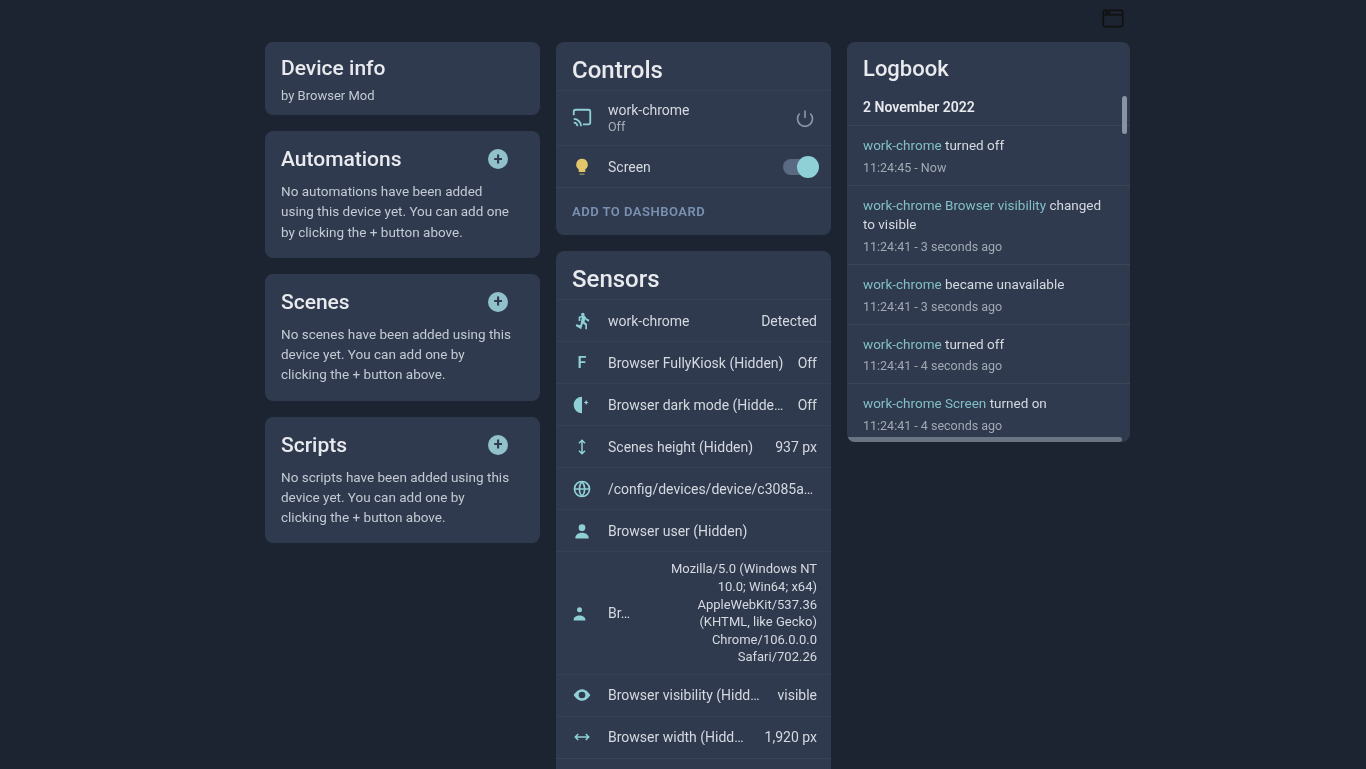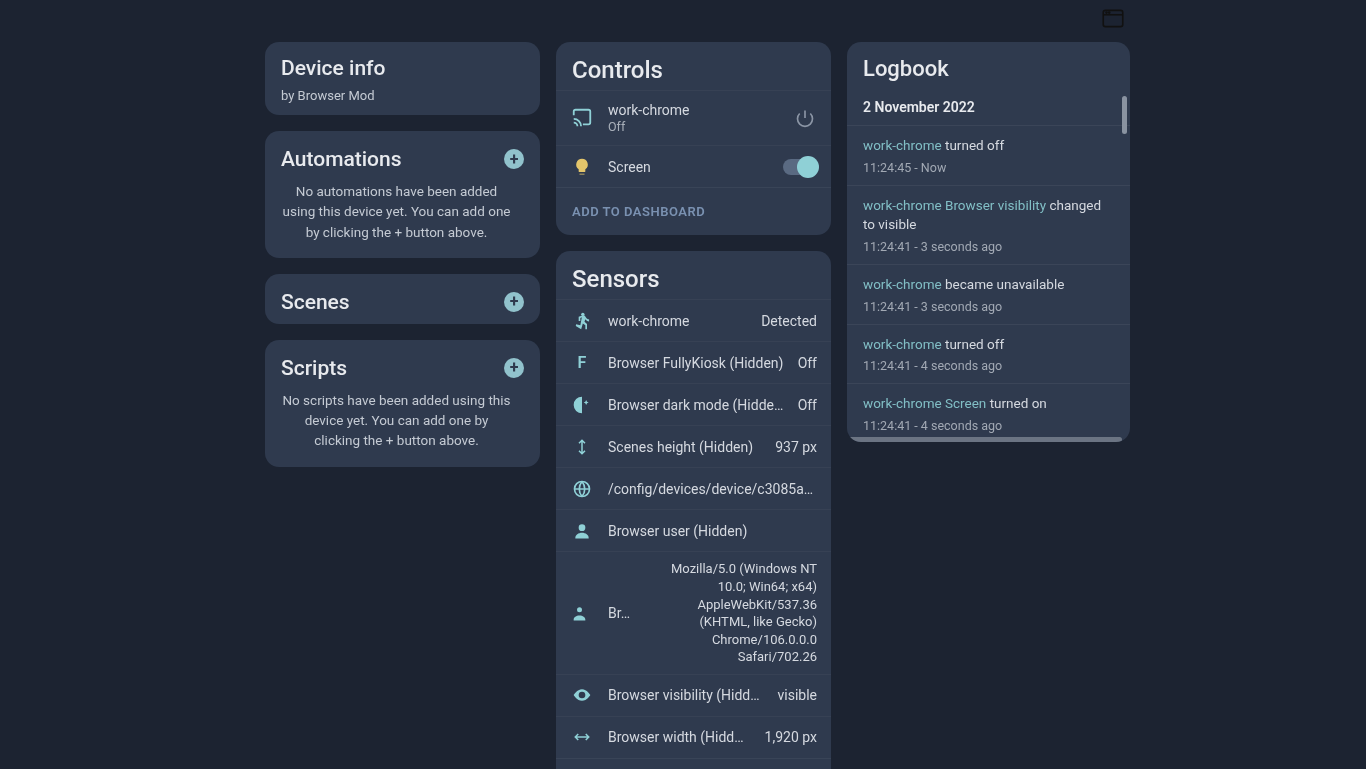--- a/index.html
+++ b/index.html
@@ -16,48 +16,47 @@
   display: flex;
   gap: 16px;
   padding: 42px 0 0 265px;
 }
 .column { display: flex; flex-direction: column; gap: 16px; }
 .col1 { width: 275px; }
 .col2 { width: 275px; }
 .col3 { width: 283px; }
 .card {
   background: #2f3a4e;
-  border-radius: 14px;
+  border-radius: 8px;
   overflow: hidden;
 }
 .card-header {
   padding: 14px 16px 12px 16px;
 }
 .card-title {
   font-size: 21px;
   font-weight: 500;
   color: #e8eaee;
 }
 .card-subtitle {
   font-size: 13px;
   color: #c4cad3;
   margin-top: 8px;
 }
 .card-body {
   padding: 0 28px 16px 16px;
   font-size: 13.5px;
   line-height: 1.5;
   color: #c4cad3;
-  text-align: center;
 }
 .section-header {
   display: flex;
   justify-content: space-between;
   align-items: center;
-  padding: 16px 16px 10px 16px;
+  padding: 16px 32px 10px 16px;
 }
 .section-title {
   font-size: 21px;
   font-weight: 500;
   color: #e8eaee;
 }
 .add-btn {
   width: 20px; height: 20px;
   border-radius: 50%;
   background: #91c2cc;
@@ -204,20 +203,21 @@
         <div class="add-btn">+</div>
       </div>
       <div class="card-body">No automations have been added using this device yet. You can add one by clicking the + button above.</div>
     </div>
 
     <div class="card">
       <div class="section-header">
         <div class="section-title">Scenes</div>
         <div class="add-btn">+</div>
       </div>
+      <div class="card-body">No scenes have been added using this device yet. You can add one by clicking the + button above.</div>
     </div>
 
     <div class="card">
       <div class="section-header">
         <div class="section-title">Scripts</div>
         <div class="add-btn">+</div>
       </div>
       <div class="card-body">No scripts have been added using this device yet. You can add one by clicking the + button above.</div>
     </div>
   </div>

